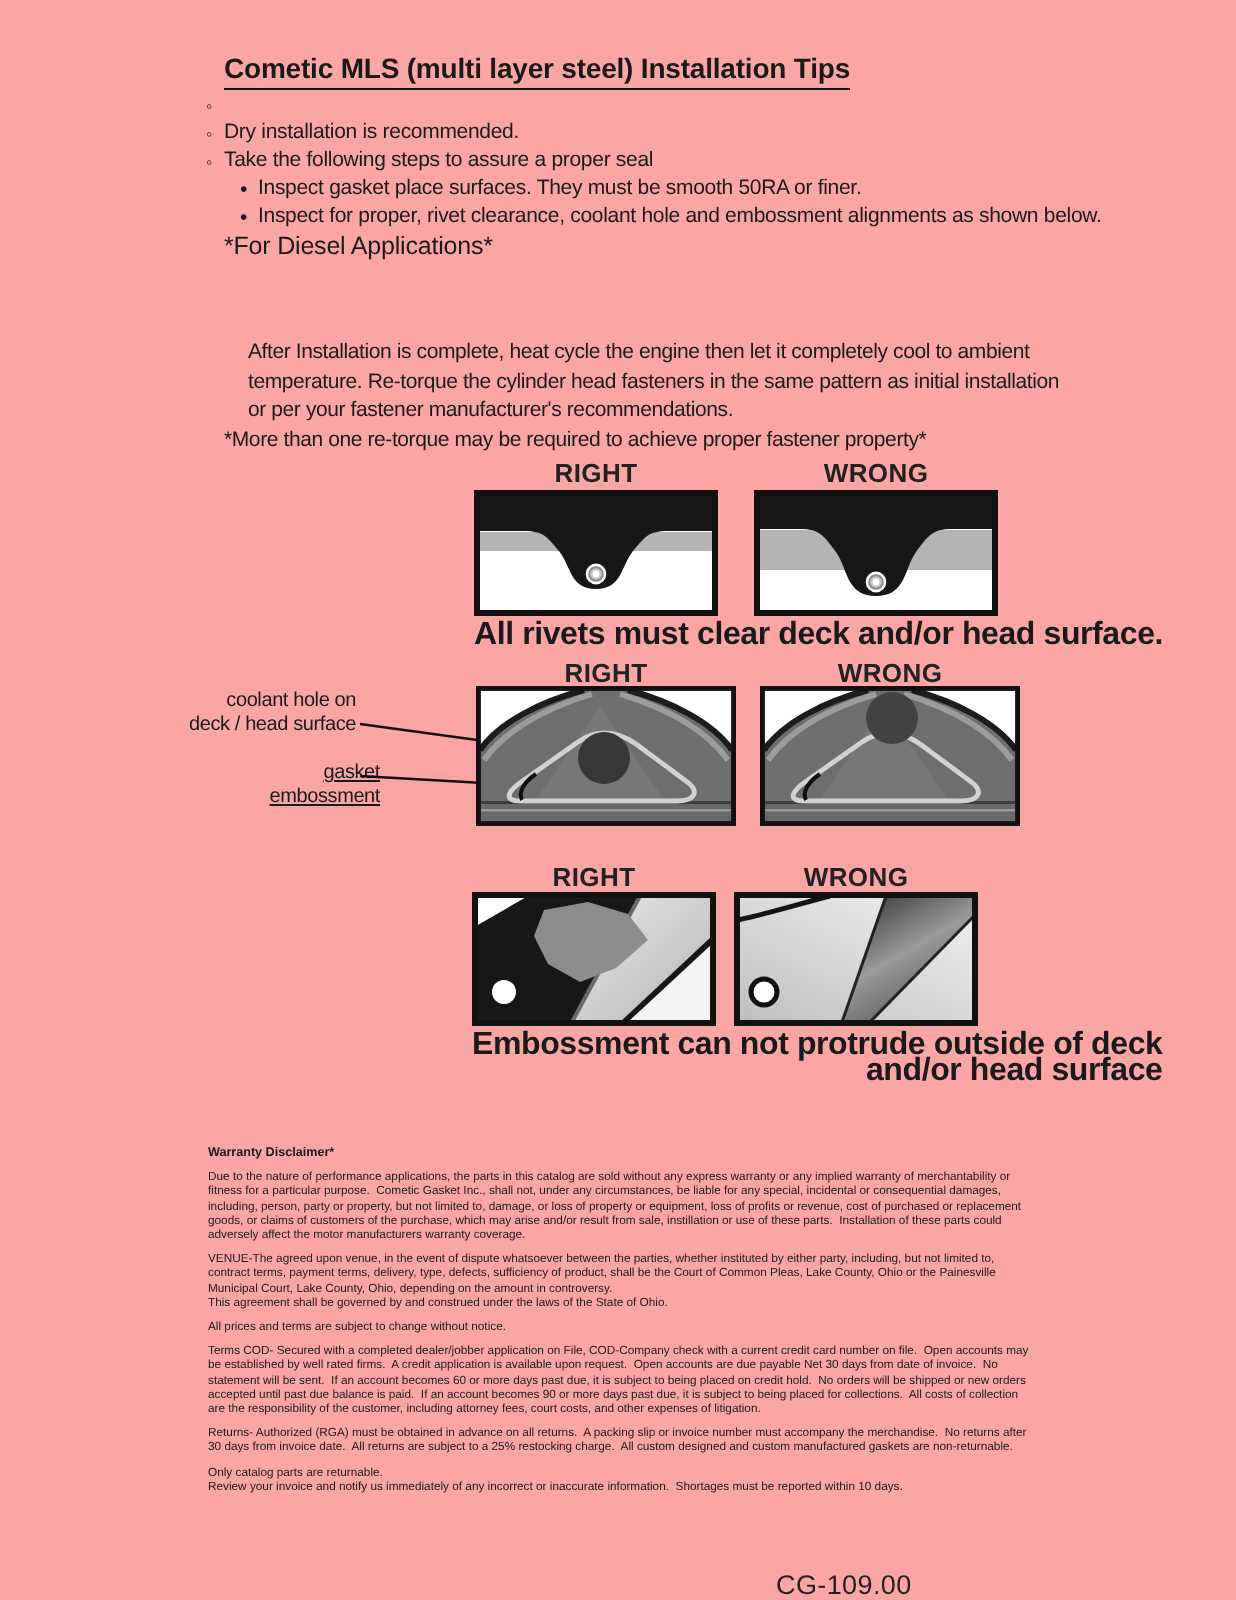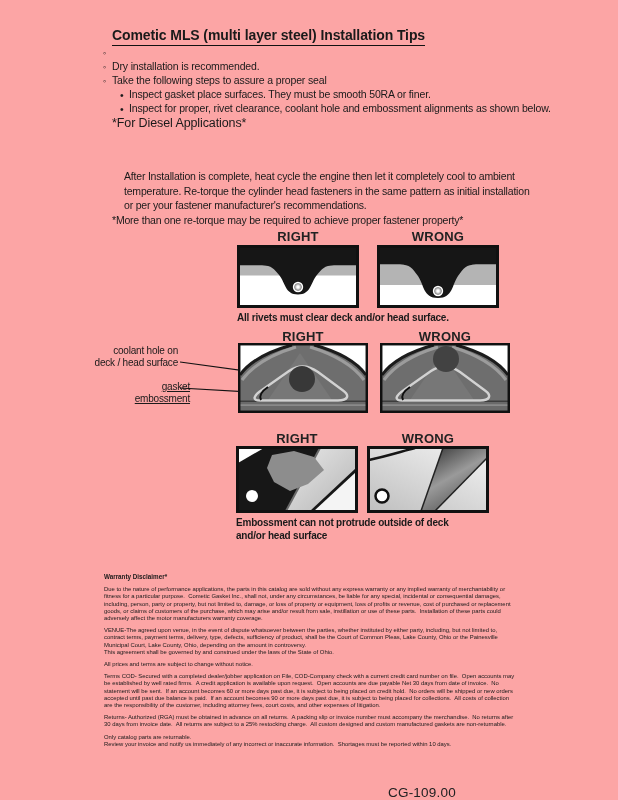--- a/index.html
+++ b/index.html
@@ -13,21 +13,21 @@
     border-bottom:1.6px solid #111;padding-bottom:2px;display:inline-block;
   }
   .bullets{font-size:10.5px;letter-spacing:-0.15px;line-height:13px;}
   .brow{display:flex;}
   .bmark{width:9px;font-size:9px;flex:0 0 auto;padding-top:1px;}
   .sub .bmark{font-size:10.5px;}
   .sub{padding-left:17px;}
   .h2{font-size:12.5px;font-weight:normal;letter-spacing:-0.1px;}
   .para{font-size:10.5px;letter-spacing:-0.2px;line-height:14.5px;white-space:pre;}
   .dlabel{font-size:13px;font-weight:600;text-align:center;letter-spacing:0.2px;color:#222;}
-  .caption{font-size:10px;font-weight:600;letter-spacing:-0.2px;line-height:12.5px;white-space:pre-line;}
+  .caption{font-size:16px;font-weight:600;letter-spacing:-0.2px;line-height:12.5px;white-space:pre-line;}
   .callout{font-size:10px;font-weight:500;letter-spacing:-0.2px;line-height:11.5px;text-align:right;white-space:pre-line;}
   .warranty{width:432px;font-size:5.9px;line-height:7.2px;letter-spacing:0;}
   .warranty p{margin:0 0 5px 0;white-space:pre;}
   .warranty .whead{font-size:6.3px;font-weight:bold;margin-bottom:6px;}
   .pagenum{font-size:13.5px;letter-spacing:0.2px;color:#222;}
   svg{display:block;}
 </style>
 </head>
 <body>
 
@@ -183,21 +183,21 @@
       <rect x="0" y="0" width="122" height="67" fill="#ffffff"></rect>
       <rect x="2" y="2" width="118" height="63" fill="url(#g3wbg)"></rect>
       <path d="M76,2 H120 V12 L68,65 H54 Z" fill="url(#g3wband)"></path>
       <line x1="76" y1="2" x2="54" y2="65" stroke="#222222" stroke-width="1.5"></line>
       <line x1="120" y1="12" x2="68" y2="65" stroke="#222222" stroke-width="1.5"></line>
       <path d="M2,14 C20,10 36,5 48,2" stroke="#151515" stroke-width="2.5" fill="none"></path>
       <circle cx="15" cy="50" r="6.5" fill="#ffffff" stroke="#111111" stroke-width="2.5"></circle>
       <rect x="1.5" y="1.5" width="119" height="64" fill="none" stroke="#111111" stroke-width="3"></rect>
     </svg>
   </div>
-  <div class="abs caption" style="left:236px;top:517px;">Embossment can not protrude outside of deck
+  <div class="abs caption" style="left:236px;top:517px;text-align:right;">Embossment can not protrude outside of deck
 and/or head surface</div>
 
   <div class="abs warranty" style="left:104px;top:573px;">
     <p class="whead">Warranty Disclaimer*</p>
     <p>Due to the nature of performance applications, the parts in this catalog are sold without any express warranty or any implied warranty of merchantability or
 fitness for a particular purpose.  Cometic Gasket Inc., shall not, under any circumstances, be liable for any special, incidental or consequential damages,
 including, person, party or property, but not limited to, damage, or loss of property or equipment, loss of profits or revenue, cost of purchased or replacement
 goods, or claims of customers of the purchase, which may arise and/or result from sale, instillation or use of these parts.  Installation of these parts could
 adversely affect the motor manufacturers warranty coverage.</p>
     <p>VENUE-The agreed upon venue, in the event of dispute whatsoever between the parties, whether instituted by either party, including, but not limited to,

